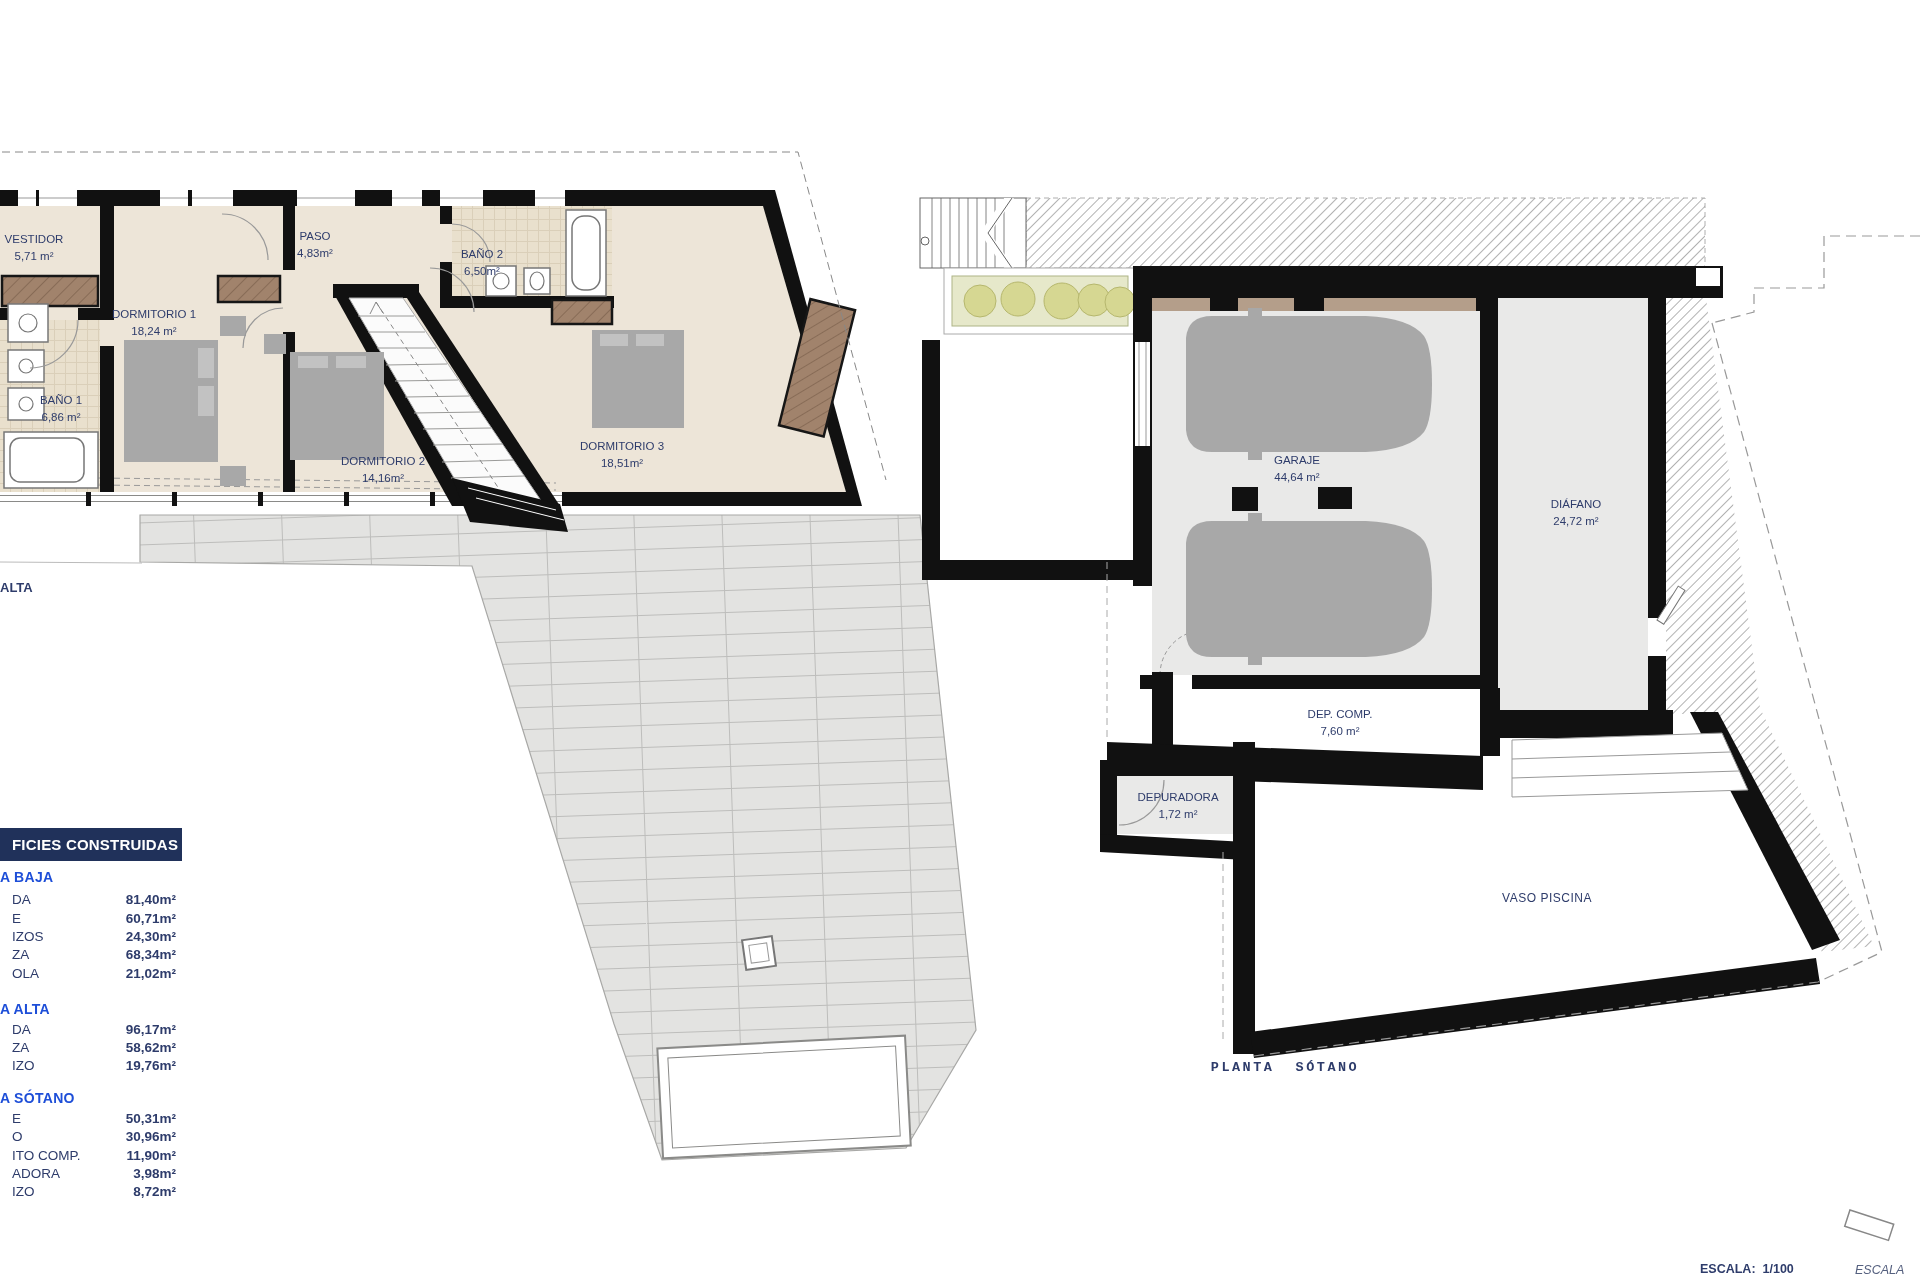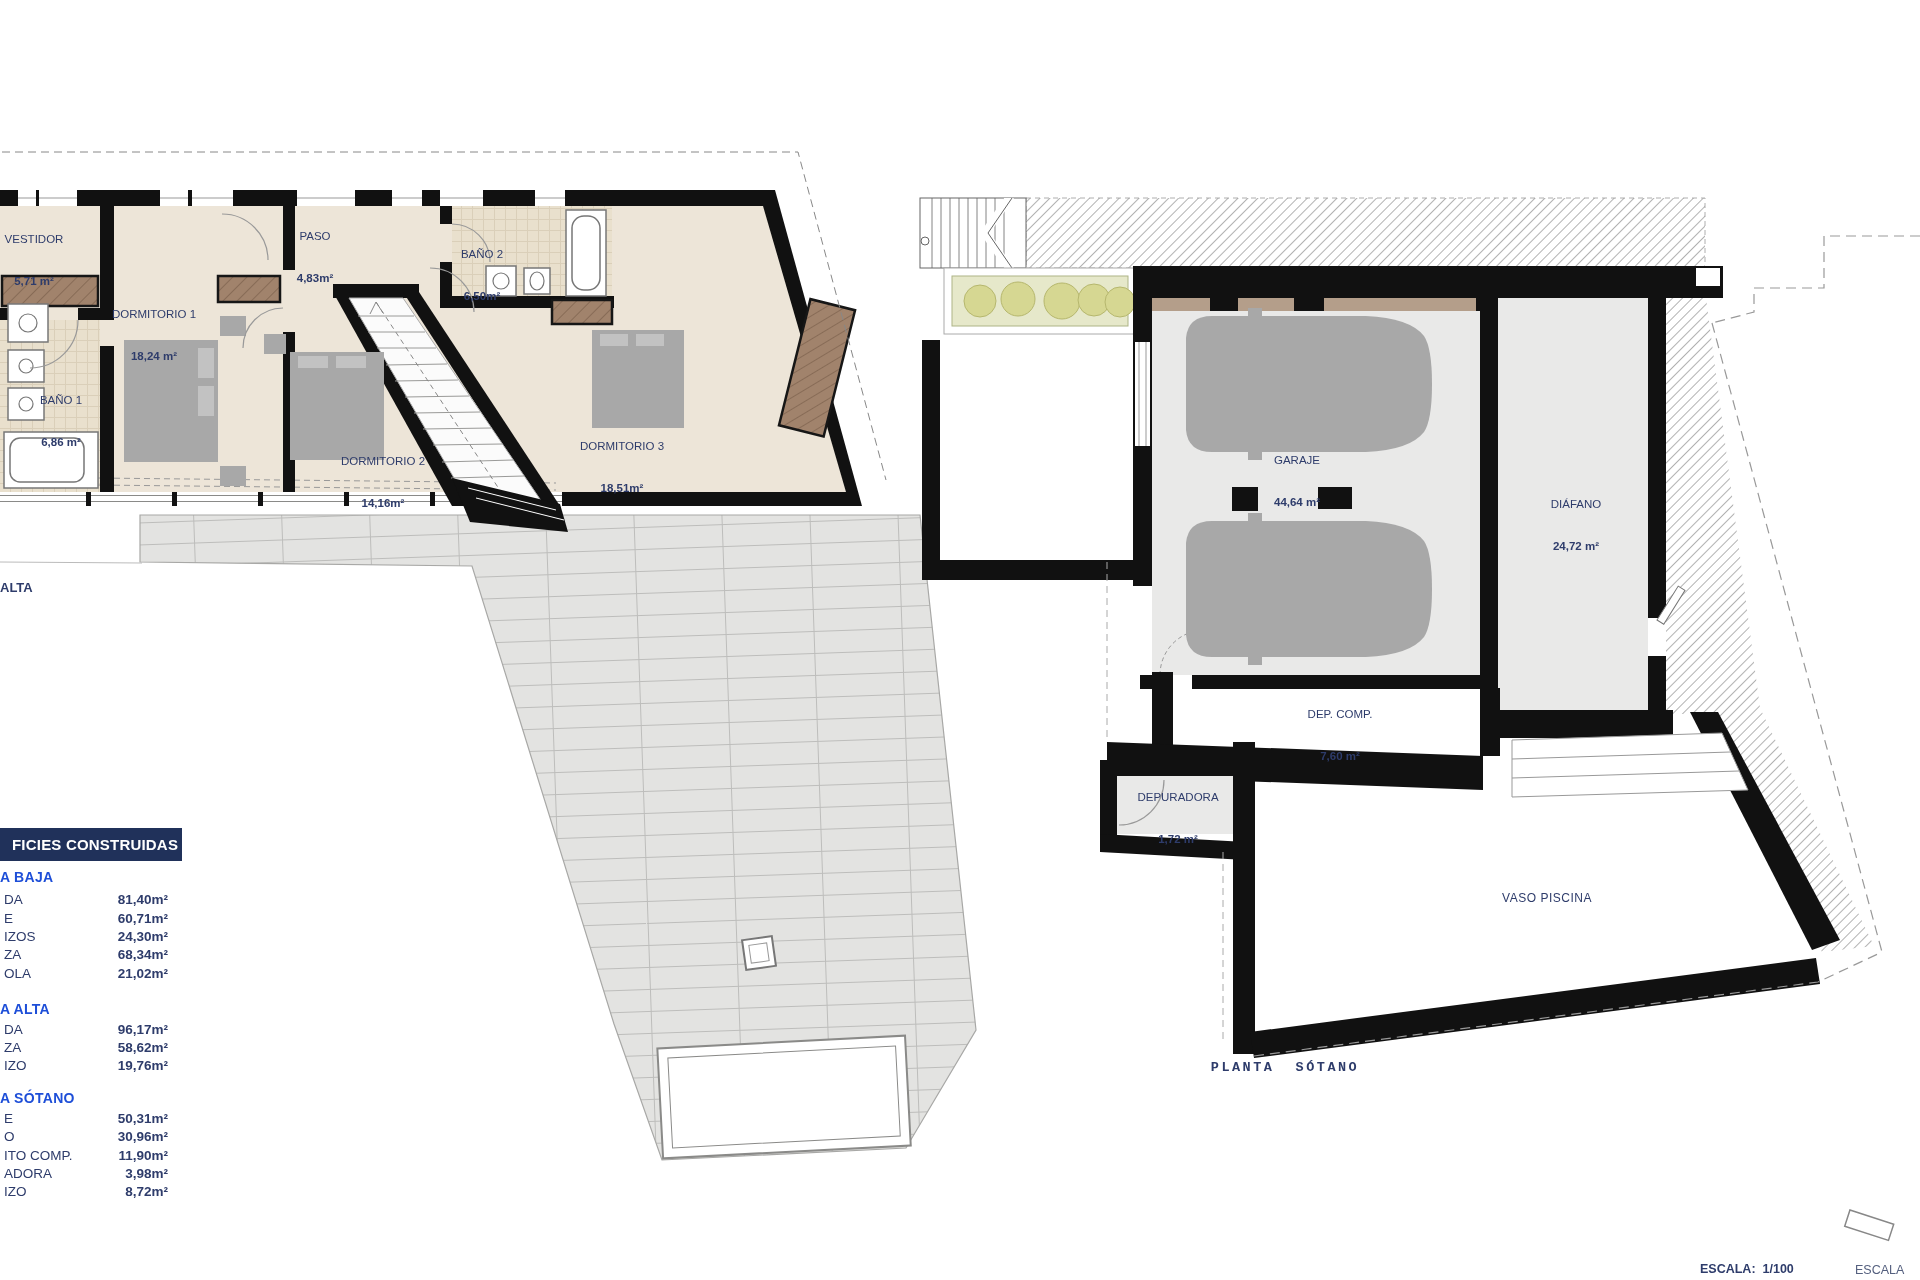--- a/index.html
+++ b/index.html
@@ -1,34 +1,34 @@
 <!DOCTYPE html>
 <html><head>
 <meta charset="utf-8">
 <style>
   html,body{margin:0;padding:0;background:#fff;}
   .canvas{position:relative;width:1920px;height:1280px;background:#fff;overflow:hidden;
           font-family:"Liberation Sans", sans-serif;border-radius:28px;}
   .plan-svg{position:absolute;left:0;top:0;}
   .room-label{position:absolute;transform:translateX(-50%);text-align:center;color:#2e3c6b;
               font-size:11.5px;line-height:1.5;white-space:nowrap;}
-  .room-label .ra{font-weight:bold;margin-top:25px;}
+  .room-label .ra{font-weight:normal;}
   .single{font-size:12px;letter-spacing:.5px;}
   .floor-title{position:absolute;transform:translateX(-50%);font-weight:bold;font-size:13.5px;
                letter-spacing:2.5px;color:#2e3c6b;white-space:pre;font-family:Liberation Mono, monospace;}
   .floor-title-left{position:absolute;font-weight:bold;font-size:13px;color:#2e3c6b;}
   .legend-bar{position:absolute;left:0;top:828px;width:170px;height:33px;background:#20315a;
               color:#fff;font-weight:bold;font-size:15px;line-height:33px;padding-left:12px;letter-spacing:.2px;}
   .legend-head{position:absolute;left:0;font-weight:bold;font-size:14px;color:#1d4ed8;letter-spacing:.3px;}
-  .legend-row{position:absolute;left:4px;width:164px;font-size:13.5px;color:#2e3c6b;height:18px;text-align:center;}
+  .legend-row{position:absolute;left:12px;width:164px;font-size:13.5px;color:#2e3c6b;height:18px;text-align:center;}
   .legend-row .ll{position:absolute;left:0;top:0;}
   .legend-row .lv{position:absolute;right:0;top:0;font-weight:bold;}
   .scale-main{position:absolute;left:1700px;top:1262px;font-weight:bold;font-size:12.5px;
               color:#2e3c6b;white-space:pre;}
-  .scale-side{position:absolute;left:1855px;top:1263px;font-size:12.5px;color:#55607f;}
+  .scale-side{position:absolute;left:1855px;top:1263px;font-size:12.5px;color:#55607f;font-style:italic;}
 </style>
 </head>
 <body>
 
 <div class="canvas">
 
 <svg class="plan-svg" width="1920" height="1280" viewBox="0 0 1920 1280">
   <defs>
     <pattern id="tiles" width="88" height="22" patternUnits="userSpaceOnUse" patternTransform="rotate(-2)">
       <rect width="88" height="22" fill="#e3e3e1"></rect>

